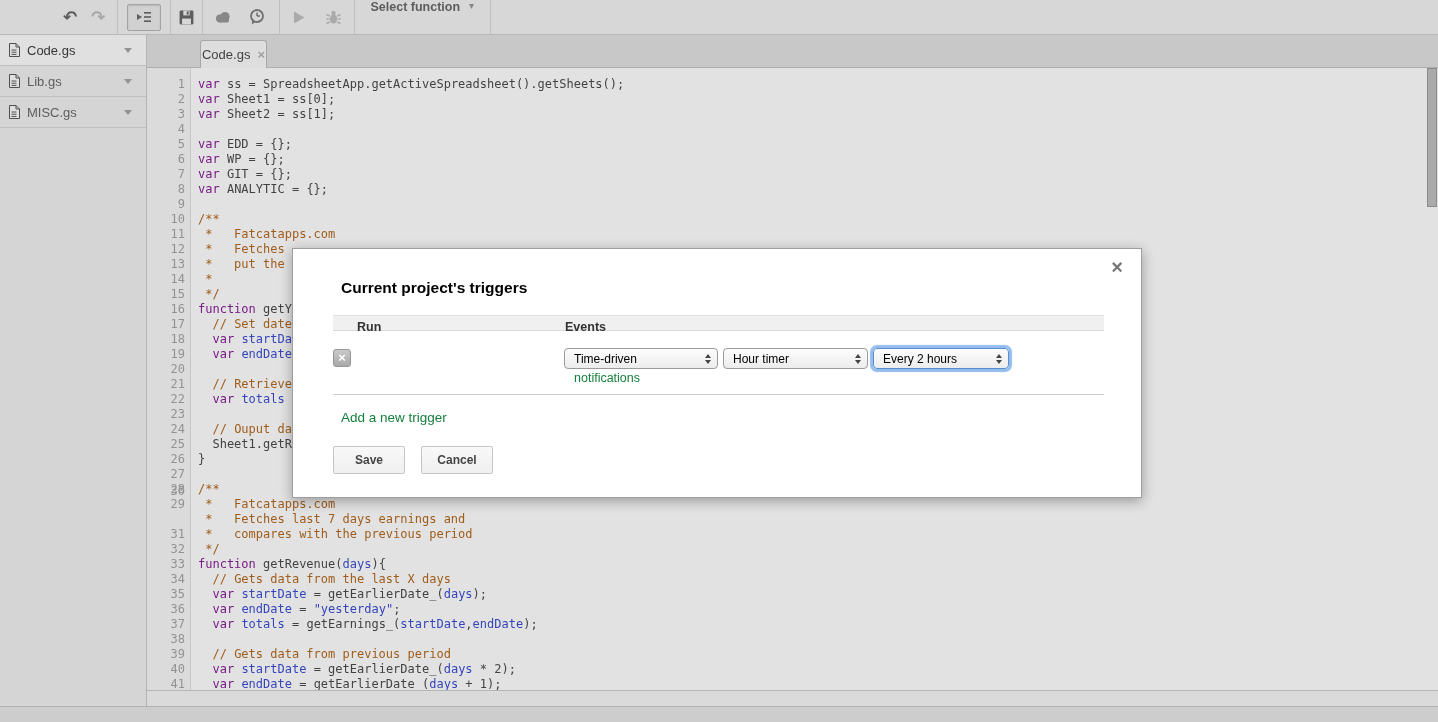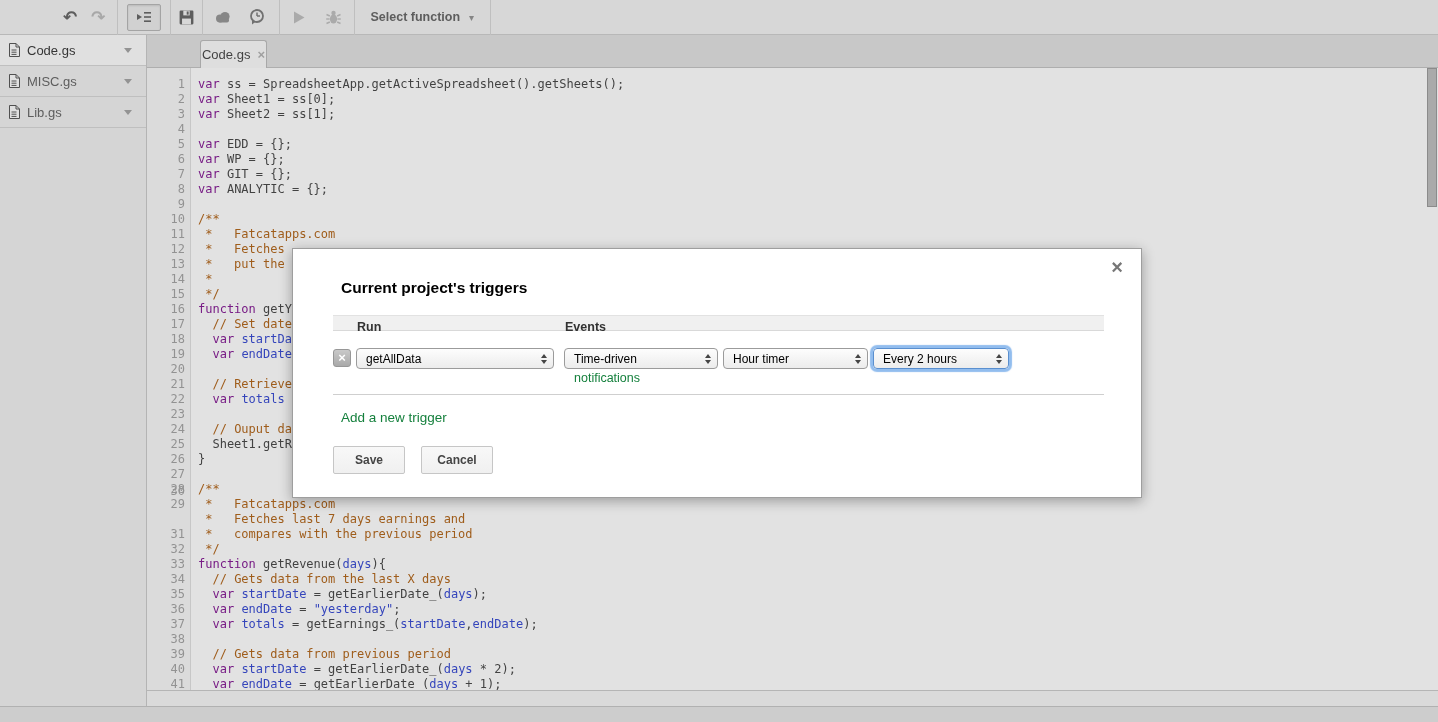--- a/index.html
+++ b/index.html
@@ -12,21 +12,21 @@
     background:#f1f1f1; border-bottom:1px solid #c9c9c9;
     display:flex; align-items:center; }
   .tb-sep { width:1px; height:35px; background:#d2d2d2; }
   .tb-btn { display:flex; align-items:center; justify-content:center;
     height:35px; padding:0 7px; color:#555; cursor:pointer; }
   .tb-btn.disabled { color:#b5b5b5; }
   .glyph-arrow { font-family:"DejaVu Sans", sans-serif; font-size:17px; font-weight:bold; line-height:1; }
   .tb-boxed { margin:0 9px; width:34px; height:27px; border:1px solid #b0b0b0; border-radius:2px;
     background:#e9e9e9; box-shadow:inset 0 1px 2px rgba(0,0,0,0.12);
     display:flex; align-items:center; justify-content:center; cursor:pointer; }
-  .select-function { display:flex; align-items:center; height:35px; padding:0 16px; cursor:pointer; }
+  .select-function { display:flex; align-items:flex-start; height:35px; padding:0 16px; cursor:pointer; }
   .select-function .lbl { font-size:12.5px; font-weight:bold; color:#555; }
   .sf-caret { margin-left:9px; font-size:10px; color:#888; }
 
   
   .sidebar { position:absolute; left:0; top:35px; width:147px; height:671px;
     background:#efefef; border-right:1px solid #c4c4c4; }
   .sb-item { position:relative; height:31px; border-bottom:1px solid #d2d2d2;
     display:flex; align-items:center; padding-left:8px; cursor:pointer; }
   .sb-item.selected { background:#fdfdfd; }
   .sb-item .fname { margin-left:7px; font-size:13px; color:#555; }
@@ -205,34 +205,34 @@
       <div class="sb-item">
         <span>
           <svg width="12" height="14" viewBox="0 0 12 14">
             <path d="M1.5 0.5 h6.5 l3.5 3.5 v9.5 h-10 z" fill="#fdfdfd" stroke="#444" stroke-width="1"></path>
             <path d="M8 0.5 v3.5 h3.5" fill="none" stroke="#444" stroke-width="1"></path>
             <line x1="3.5" y1="7" x2="8.5" y2="7" stroke="#444" stroke-width="1"></line>
             <line x1="3.5" y1="9.2" x2="8.5" y2="9.2" stroke="#444" stroke-width="1"></line>
             <line x1="3.5" y1="11.4" x2="8.5" y2="11.4" stroke="#444" stroke-width="1"></line>
           </svg>
         </span>
-        <span class="fname">MISC.gs</span>
+        <span class="fname">Lib.gs</span>
         <span class="sb-caret"></span>
       </div>
       <div class="sb-item">
         <span>
           <svg width="12" height="14" viewBox="0 0 12 14">
             <path d="M1.5 0.5 h6.5 l3.5 3.5 v9.5 h-10 z" fill="#fdfdfd" stroke="#444" stroke-width="1"></path>
             <path d="M8 0.5 v3.5 h3.5" fill="none" stroke="#444" stroke-width="1"></path>
             <line x1="3.5" y1="7" x2="8.5" y2="7" stroke="#444" stroke-width="1"></line>
             <line x1="3.5" y1="9.2" x2="8.5" y2="9.2" stroke="#444" stroke-width="1"></line>
             <line x1="3.5" y1="11.4" x2="8.5" y2="11.4" stroke="#444" stroke-width="1"></line>
           </svg>
         </span>
-        <span class="fname">Lib.gs</span>
+        <span class="fname">MISC.gs</span>
         <span class="sb-caret"></span>
       </div>
     </div>
 
   <div class="tabbar">
     <div class="tab">
       <span>Code.gs</span>
       <span class="tab-close">×</span>
     </div>
   </div>
@@ -334,27 +334,20 @@
     <div class="dlg-close">×</div>
     <div class="dlg-title">Current project's triggers</div>
 
     <div class="dlg-header">
       <span class="col col-run">Run</span>
       <span class="col col-events">Events</span>
     </div>
 
     <div class="del-btn">×</div>
 
-    <div class="mac-select" style="left:63px; width:198px;">
-      <span>getAllData</span>
-      <span class="updown">
-          <i class="up"></i>
-          <i class="dn"></i>
-        </span>
-    </div>
     <div id="event-selects">
         <div class="mac-select" style="left: 271px; width: 154px;">
           <span>Time-driven</span>
           <span class="updown">
             <i class="up"></i>
             <i class="dn"></i>
           </span>
         </div>
         <div class="mac-select" style="left: 430px; width: 145px;">
           <span>Hour timer</span>

